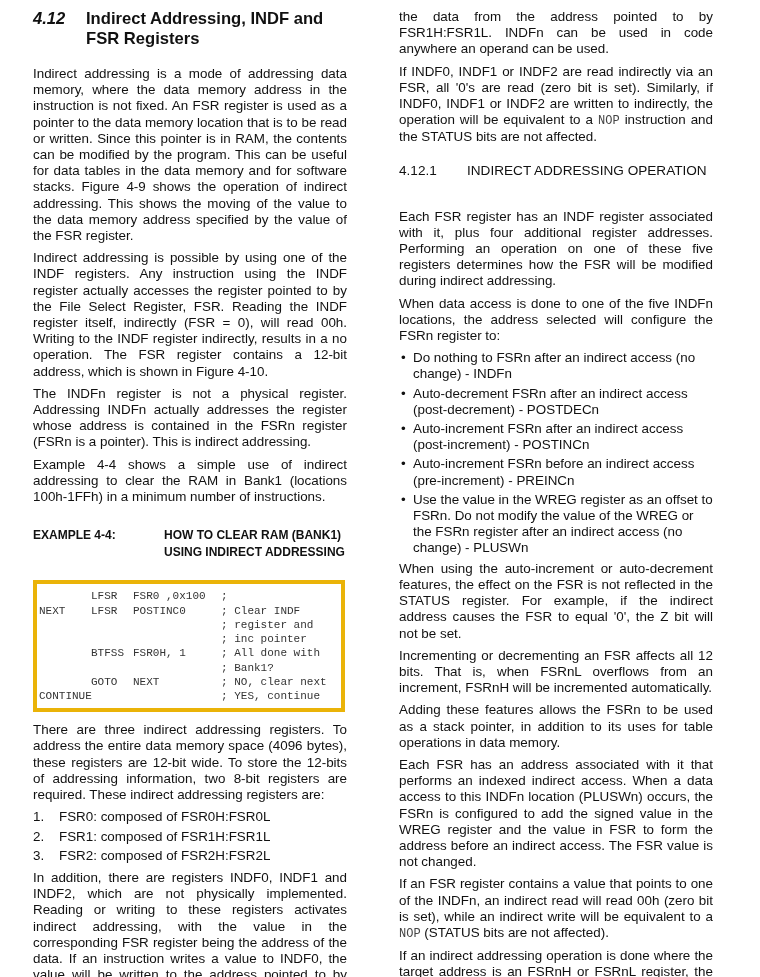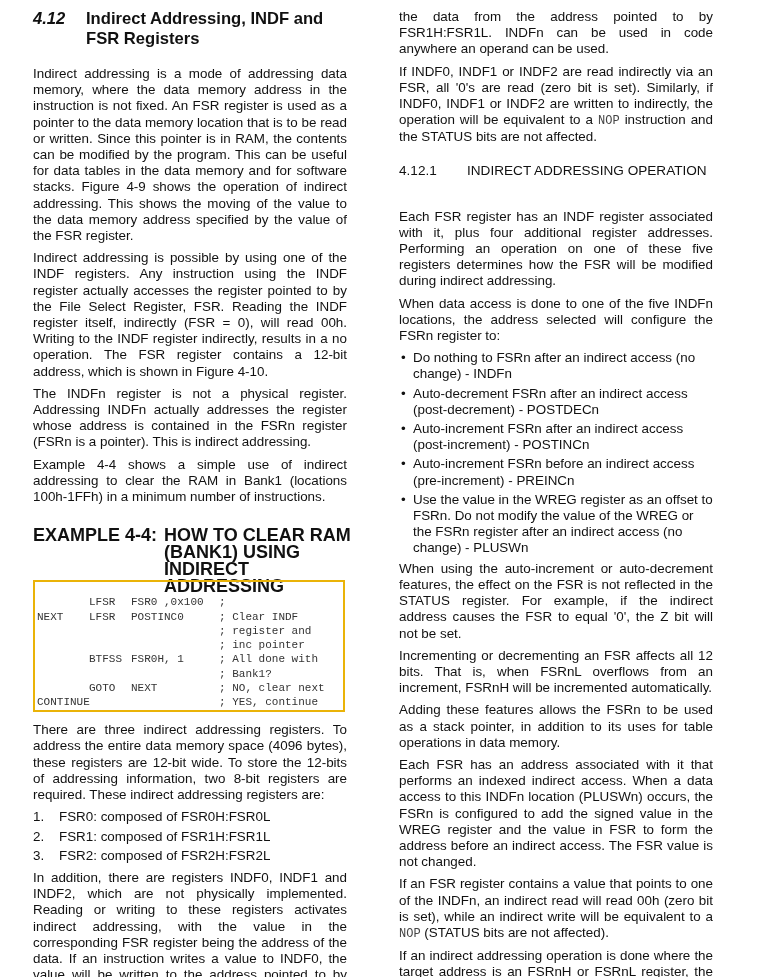--- a/index.html
+++ b/index.html
@@ -11,27 +11,27 @@
   .col-left { left: 33px; width: 314px; }
   .col-right { left: 399px; width: 314px; }
   p { margin: 0 0 6px 0; line-height: 16.2px; text-align: justify; }
   .h2 { position: relative; margin: 9px 0 0 0; font-weight: bold; font-size: 16.6px; line-height: 20px; height: 40px; }
   .h2 .num { position: absolute; left: 0; top: 0; font-style: italic; }
   .h2 .title { position: absolute; left: 53px; top: 0; width: 270px; }
   .h2-gap { height: 17px; }
   .h3 { position: relative; font-size: 13.6px; line-height: 18px; height: 36px; margin: 16px 0 11px 0; }
   .h3 .num { position: absolute; left: 0; top: 0; }
   .h3 .title { position: absolute; left: 68px; top: 0; width: 240px; }
-  .ex-head { position: relative; font-weight: bold; font-size: 18px; line-height: 17px; height: 51px; margin-top: 22px; }
+  .ex-head { position: relative; font-weight: bold; font-size: 12px; line-height: 17px; height: 51px; margin-top: 22px; }
   .ex-head .num { position: absolute; left: 0; top: 0; }
   .ex-head .title { position: absolute; left: 131px; top: 0; width: 190px; }
   .code-box {
-    border: 2px solid #eab308; width: 312px; height: 132px; margin: 2px 0 10px 0;
+    border: 4px solid #eab308; width: 312px; height: 132px; margin: 2px 0 10px 0;
     font-family: "Liberation Mono", monospace; font-size: 11px; line-height: 14.3px; color: #333;
-    position: relative; box-sizing: border-box; padding-top: 13px;
+    position: relative; box-sizing: border-box; padding-top: 5px;
   }
   .code-line { position: relative; height: 14.3px; white-space: pre; }
   .code-line span { position: absolute; top: 0; }
   .c-label { left: 2px; }
   .c-op { left: 54px; }
   .c-arg { left: 96px; text-align: center; }
   .c-cmt { left: 184px; }
   ol.regs { list-style: none; margin: 0 0 6px 0; padding: 0; }
   ol.regs li { position: relative; padding-left: 26px; line-height: 16.2px; margin-bottom: 3px; }
   ol.regs li .n { position: absolute; left: 0; top: 0; }

